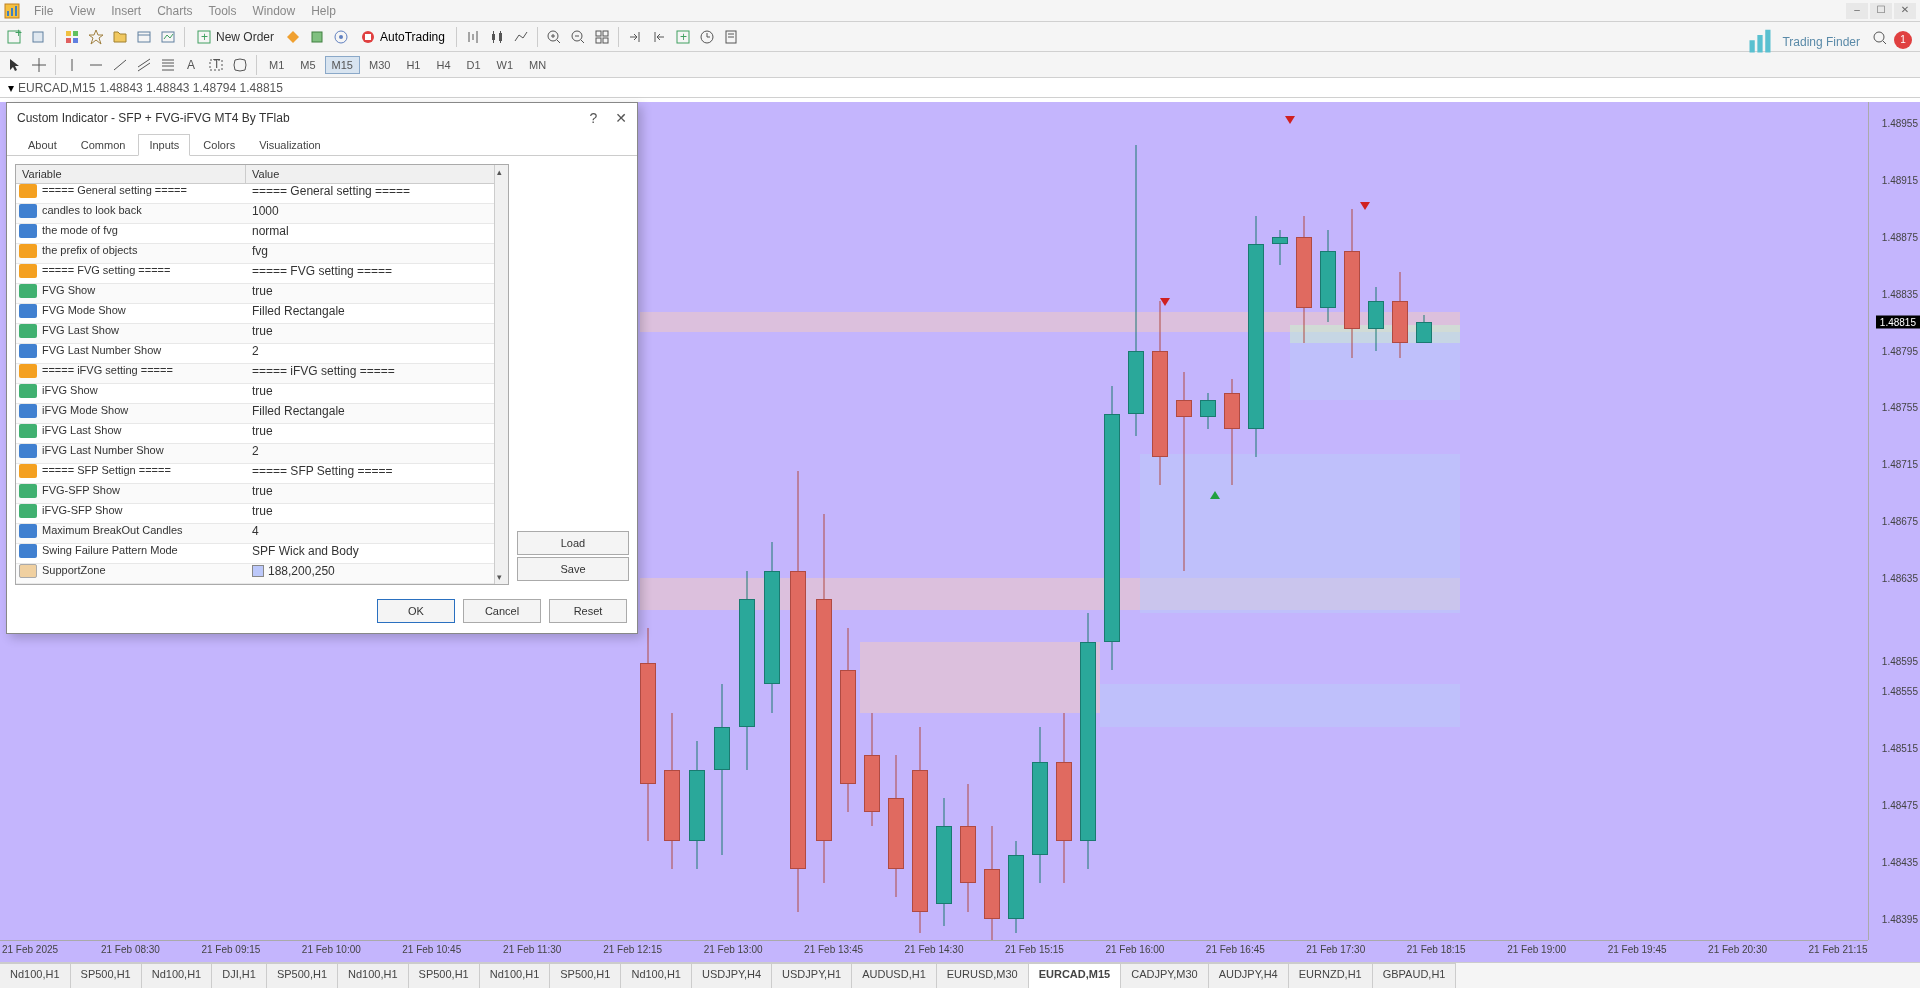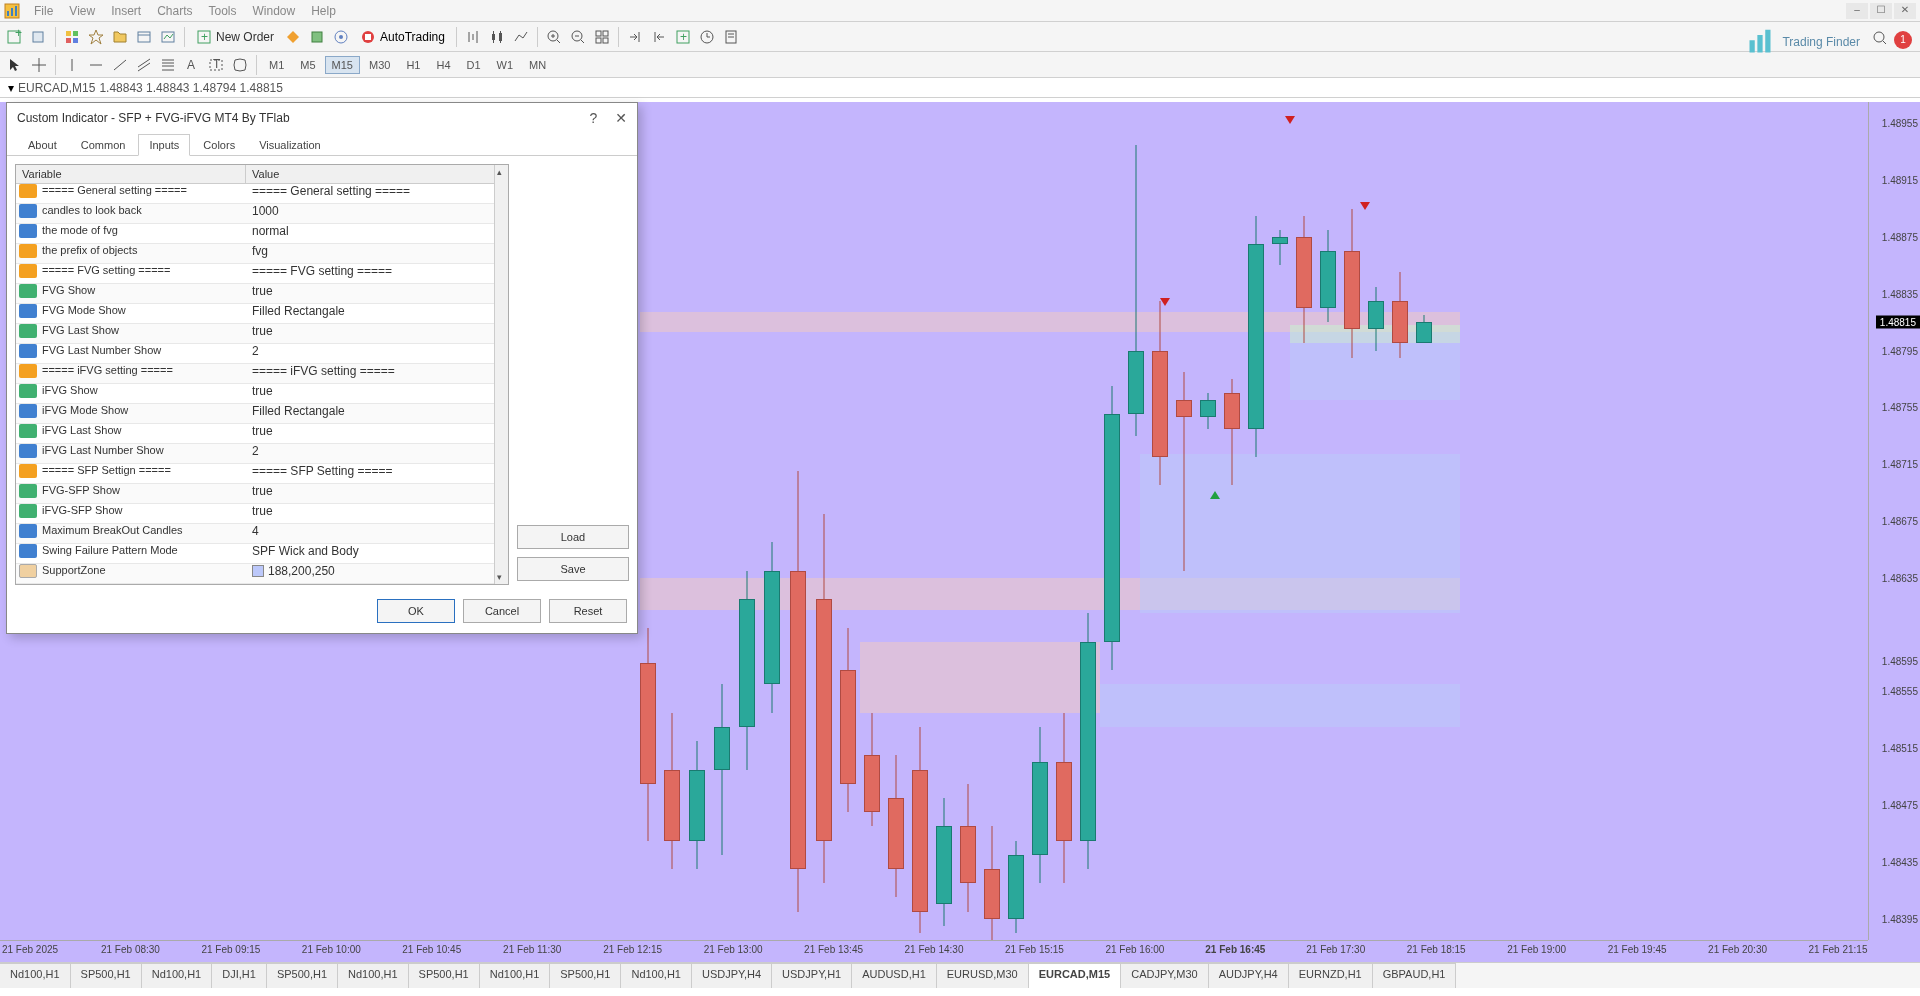--- a/index.html
+++ b/index.html
@@ -81,21 +81,21 @@
 .inputs-row:nth-child(even){ background:#fafafa;}
 .inputs-row .ricon { width:18px; height:14px; margin:0 3px; display:inline-block; border-radius:2px;}
 .ricon.ab { background:#f4a020;}
 .ricon.num { background:#4080d0;}
 .ricon.bool { background:#40b070;}
 .ricon.color { background:#f0d0a0; border:1px solid #aaa;}
 .inputs-row .rvar { width:206px; font-size:11px; color:#333; padding-left:2px;}
 .inputs-row .rval { flex:1; font-size:11px; color:#333; padding-left:6px; display:flex; align-items:center; gap:4px;}
 .color-swatch { width:12px; height:12px; border:1px solid #888; display:inline-block;}
 
-.side-buttons { width:112px; display:flex; flex-direction:column; justify-content:flex-end; gap:8px; padding-bottom:4px;}
+.side-buttons { width:112px; display:flex; flex-direction:column; justify-content:flex-end; gap:2px; padding-bottom:4px;}
 .dlg-btn { padding:5px 0; text-align:center; background:#f4f4f4; border:1px solid #aaa; font-size:11px; color:#333; cursor:pointer;}
 .dlg-btn.primary { border:1px solid #2a70c0;}
 .dialog-footer { display:flex; justify-content:flex-end; gap:8px; padding: 6px 10px 10px;}
 .dialog-footer .dlg-btn { width:78px;}
 
 .scroll-updown { position:absolute; right:0; top:0; bottom:0; width:14px; background:#f0f0f0; border-left:1px solid #ccc;}
 .scroll-updown .arrow { position:absolute; left:2px; font-size:9px; color:#555;}
 
 
 svg.icon { width:16px; height:16px; }
@@ -542,21 +542,21 @@
       <div class="tick" style="left: 230.889px;">21 Feb 09:15</div>
       <div class="tick" style="left: 331.333px;">21 Feb 10:00</div>
       <div class="tick" style="left: 431.778px;">21 Feb 10:45</div>
       <div class="tick" style="left: 532.222px;">21 Feb 11:30</div>
       <div class="tick" style="left: 632.667px;">21 Feb 12:15</div>
       <div class="tick" style="left: 733.111px;">21 Feb 13:00</div>
       <div class="tick" style="left: 833.556px;">21 Feb 13:45</div>
       <div class="tick" style="left: 934px;">21 Feb 14:30</div>
       <div class="tick" style="left: 1034.44px;">21 Feb 15:15</div>
       <div class="tick" style="left: 1134.89px;">21 Feb 16:00</div>
-      <div class="tick" style="left: 1235.33px; font-weight: bold;">21 Feb 16:45</div>
+      <div class="tick" style="left: 1235.33px;">21 Feb 16:45</div>
       <div class="tick" style="left: 1335.78px;">21 Feb 17:30</div>
       <div class="tick" style="left: 1436.22px;">21 Feb 18:15</div>
       <div class="tick" style="left: 1536.67px;">21 Feb 19:00</div>
       <div class="tick" style="left: 1637.11px;">21 Feb 19:45</div>
       <div class="tick" style="left: 1737.56px;">21 Feb 20:30</div>
       <div class="tick" style="left: 1838px;">21 Feb 21:15</div>
     </div>
 </div>
 
 <div class="bottom-tabs" id="bottom-tabs">

